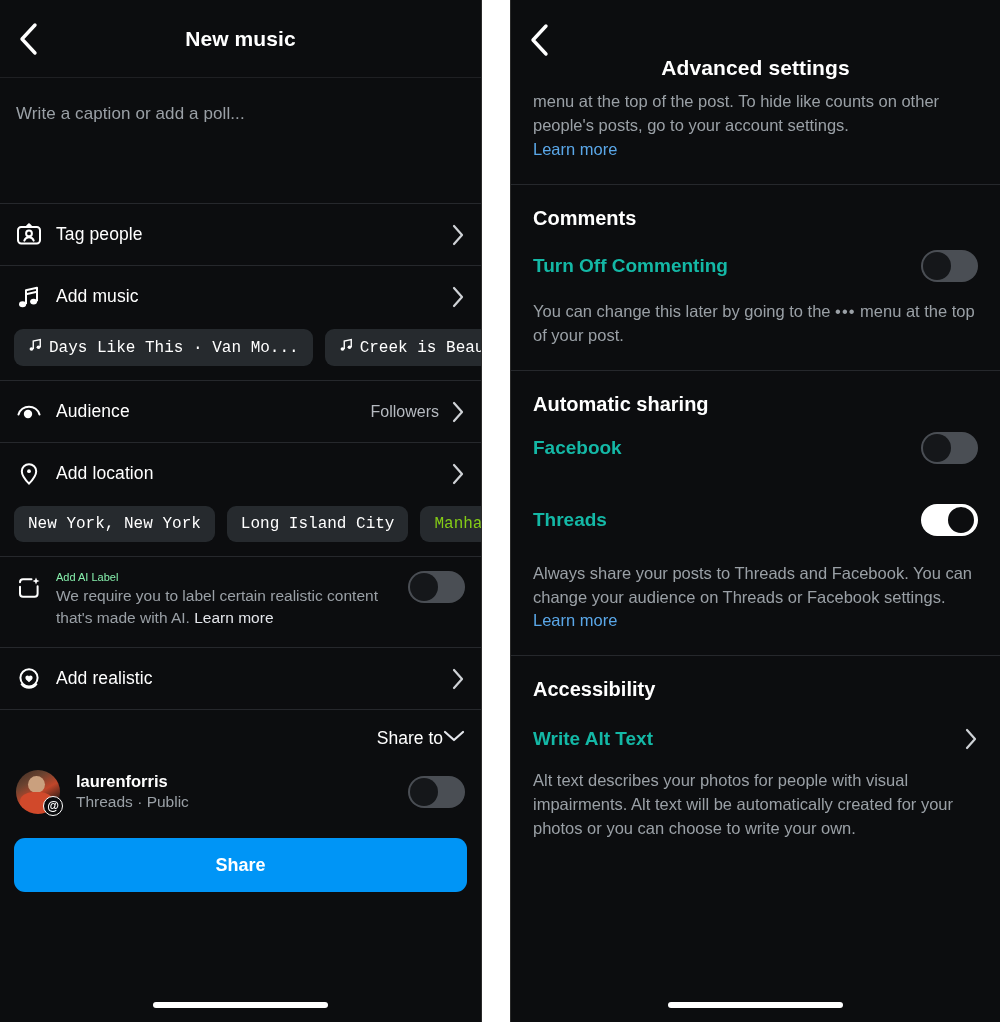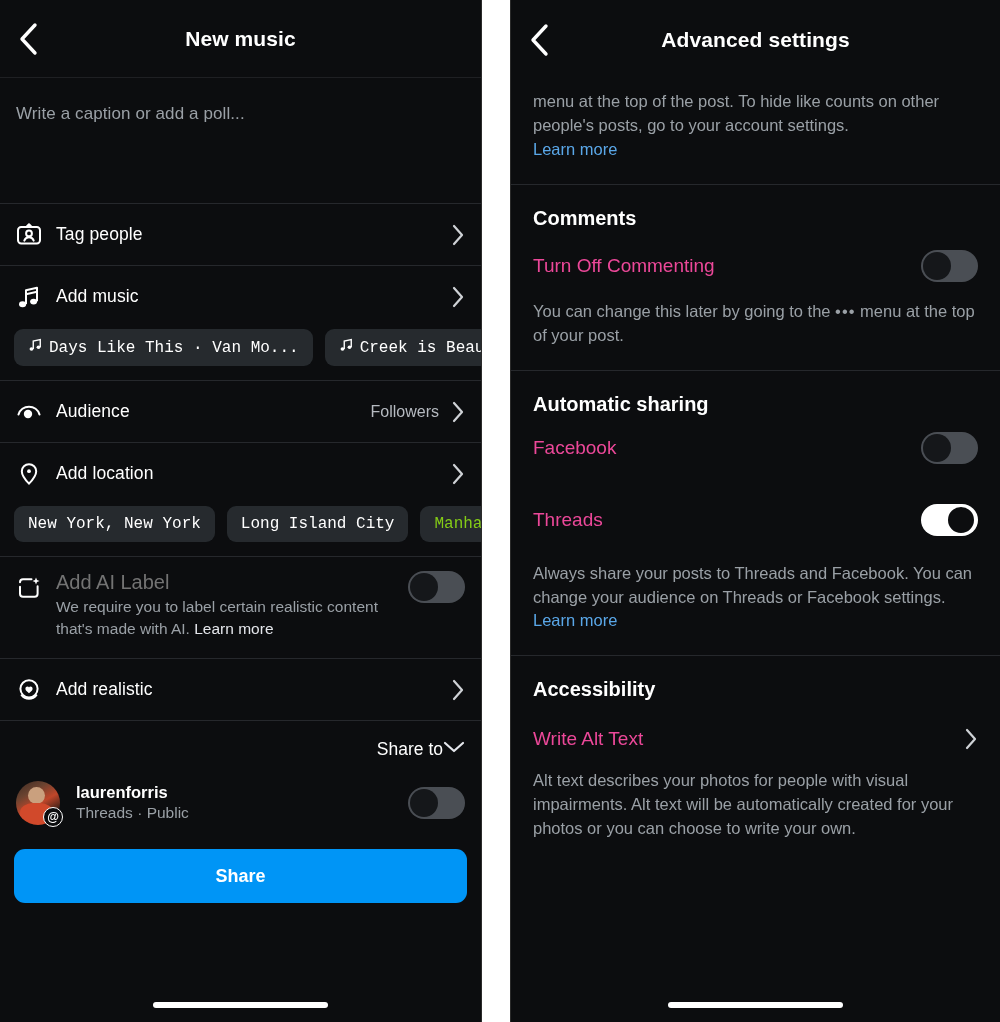--- a/index.html
+++ b/index.html
@@ -67,21 +67,21 @@
     display:inline-flex; align-items:center; gap:7px;
     flex:0 0 auto; max-width:none;
     overflow:hidden;
     font-family:Liberation Mono, monospace;
   }
 
   
   .ai-row { display:flex; padding:14px 16px 18px 16px; align-items:flex-start; }
   .ai-row .icon { width:40px; flex:0 0 40px; padding-top:4px; }
   .ai-text { flex:1; padding-right:10px; }
-  .ai-title { font-size:20px; color:#737373; margin-bottom:2px; }
+  .ai-title { font-size:11px; color:#86efac; margin-bottom:2px; }
   .ai-desc { font-size:15.5px; color:#9aa0a6; line-height:1.42; }
   .ai-desc .lm { color:#e4e6eb; }
 
   
   .shareto-hdr { display:flex; align-items:center; padding:0 16px; height:56px; cursor:pointer;text-align:right; }
   .shareto-hdr .label { font-size:17.5px; color:#fff; flex:1; }
   .acct-row { display:flex; align-items:center; padding:4px 16px 10px 16px; }
   .avatar-wrap { position:relative; width:44px; height:44px; flex:0 0 44px; margin-right:16px; }
   .avatar {
     width:44px; height:44px; border-radius:50%; overflow:hidden;
@@ -126,21 +126,21 @@
   
   .home-ind { position:absolute; bottom:14px; left:0; right:0; display:flex; justify-content:center; }
   .home-bar { width:175px; height:6px; border-radius:3px; background:#ffffff; }
 
   
   .rp-scrolltext { padding:10px 22px 22px 22px; }
   .rp-par { font-size:16.5px; color:#9aa0a6; line-height:1.45; }
   .rp-link { color:#5aa7e8; }
   .rp-sec-title { font-size:20px; font-weight:bold; color:#fff; padding:22px 22px 0 22px; }
   .rp-row { display:flex; align-items:center; padding:20px 22px 18px 22px; }
-  .rp-row .label { flex:1; font-size:19px; color:#ec4899; }
+  .rp-row .label { flex:1; font-size:19px; color:#14b8a6;font-weight:bold; }
   .rp-note { padding:0 22px 22px 22px; font-size:16.5px; color:#9aa0a6; line-height:1.45; }
   .rp-sep { height:1px; background:#26282c; }
   .dots { letter-spacing:1px; }
 </style>
 </head>
 <body>
 
 <div class="stage">
 
   <div class="panel panel-left">
@@ -327,21 +327,21 @@
 
     <div class="home-ind">
         <div class="home-bar"></div>
       </div>
   </div>
 
   <div class="gap"></div>
 
   <div class="panel panel-right">
 
-    <div class="hdr" style="border-bottom:none;height:80px;">
+    <div class="hdr" style="border-bottom:none;height:80px;align-items:flex-end;">
       <div class="back-chevron">
         <span>
           <svg width="22" height="34" viewBox="0 0 22 34">
               <polyline points="18,3 5,17 18,31" fill="none" stroke="#ffffff" stroke-width="3.4" stroke-linecap="round" stroke-linejoin="round"></polyline>
             </svg>
         </span>
       </div>
       <div class="hdr-title">Advanced settings</div>
     </div>
 

